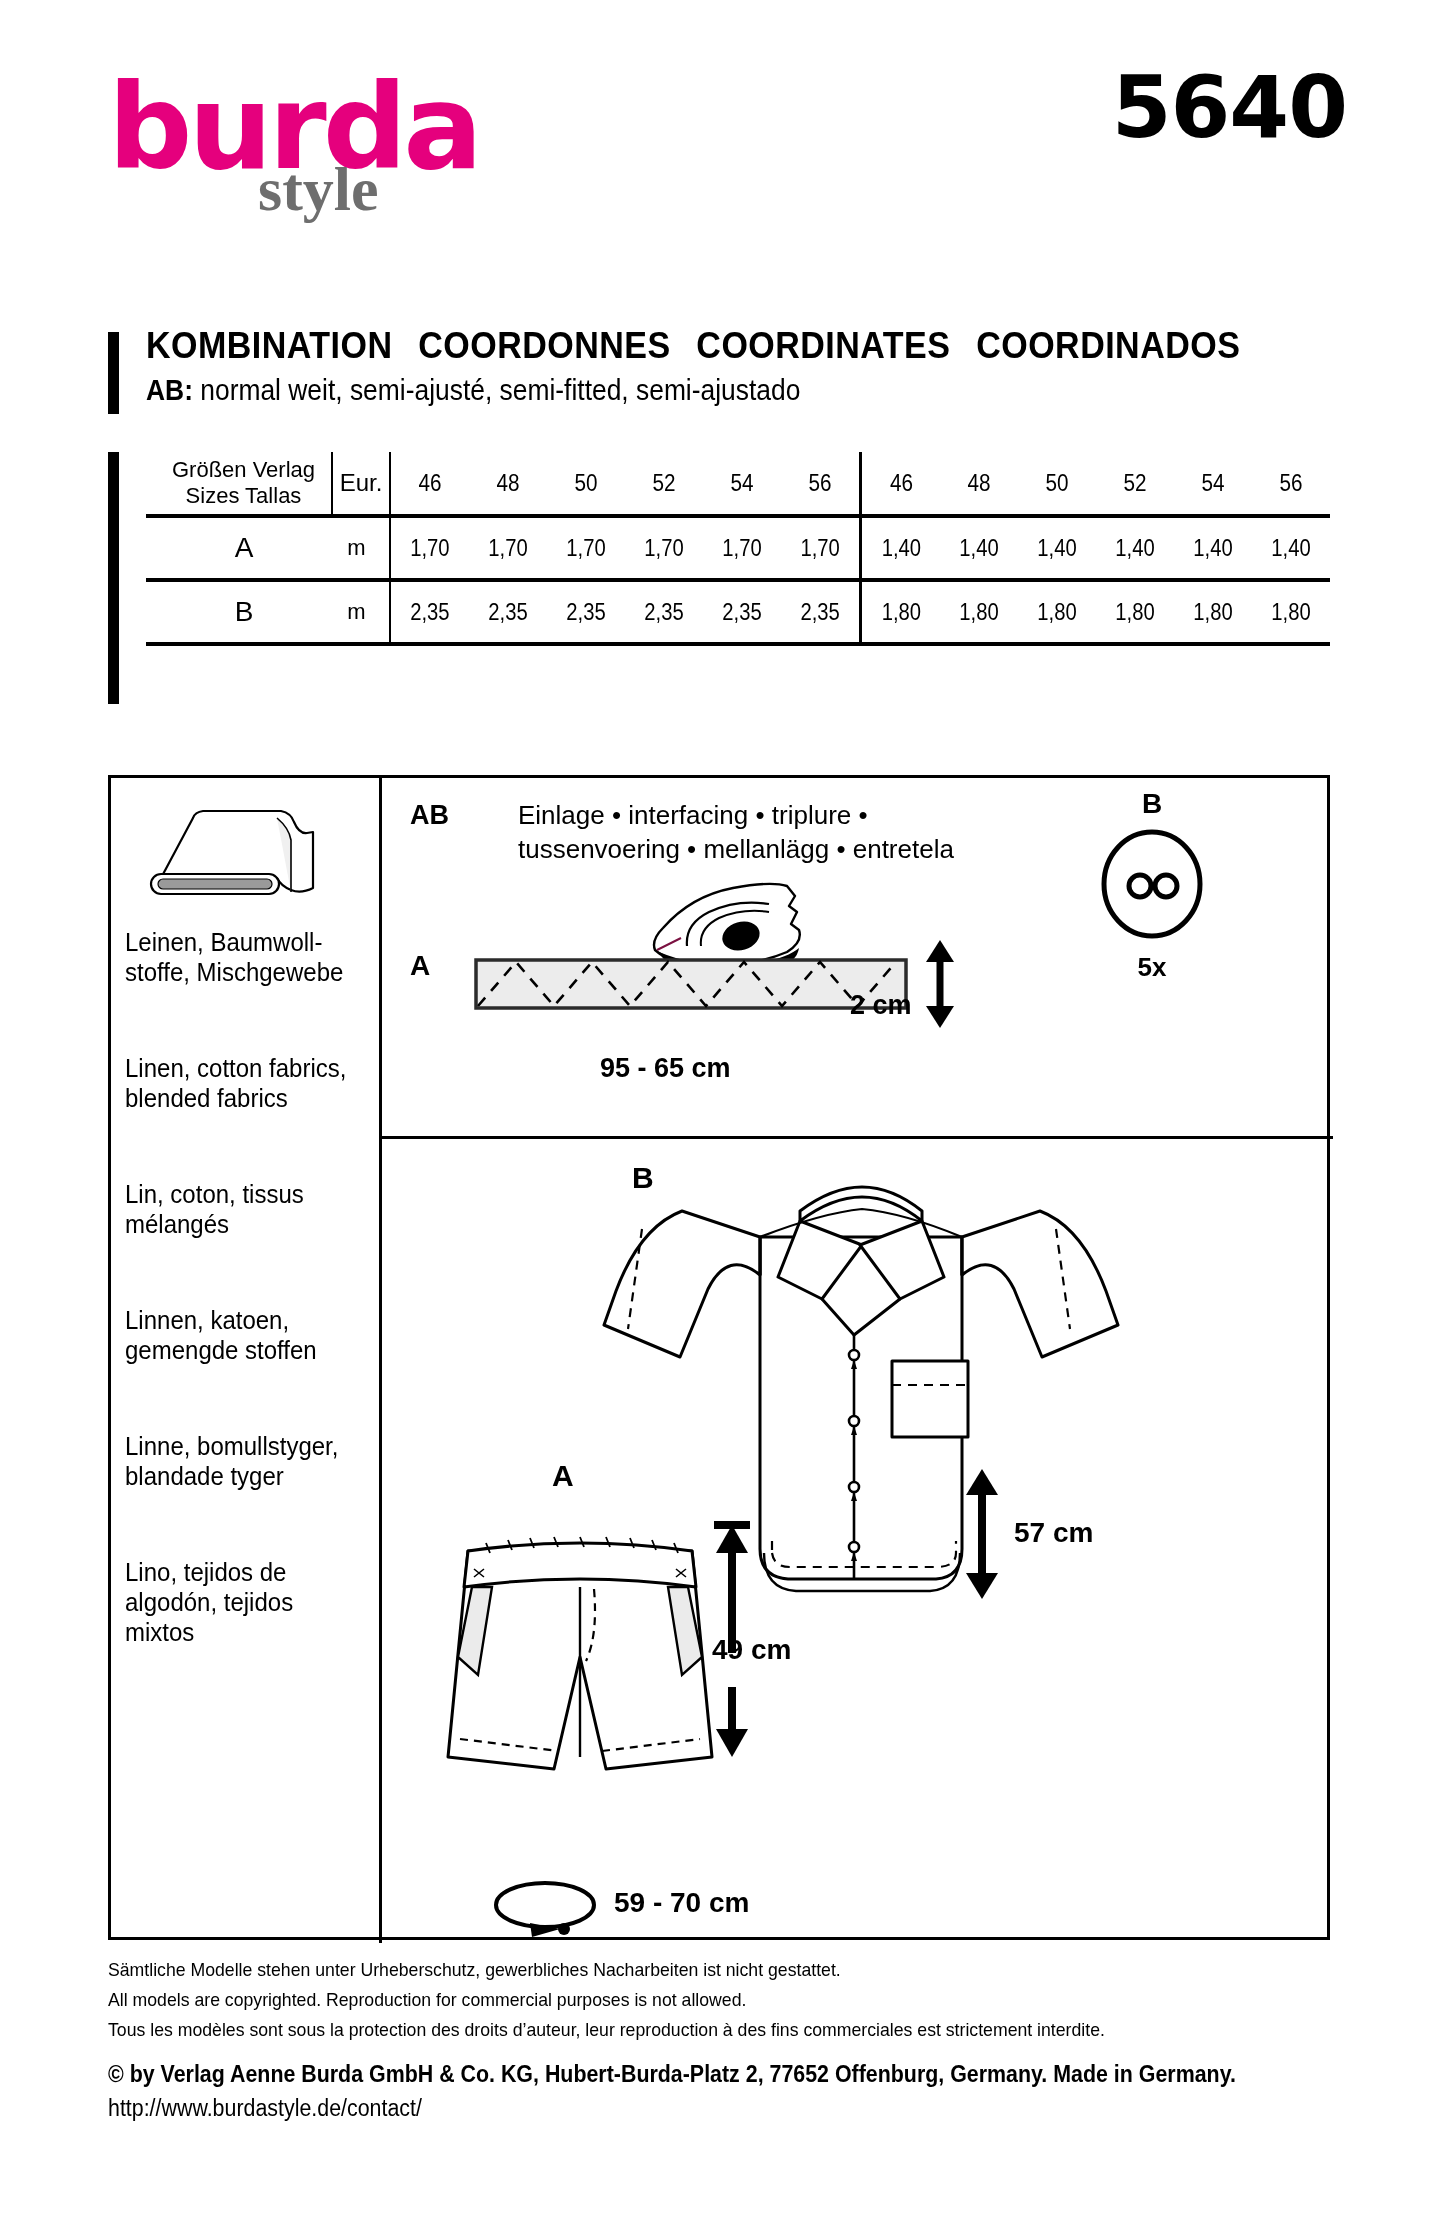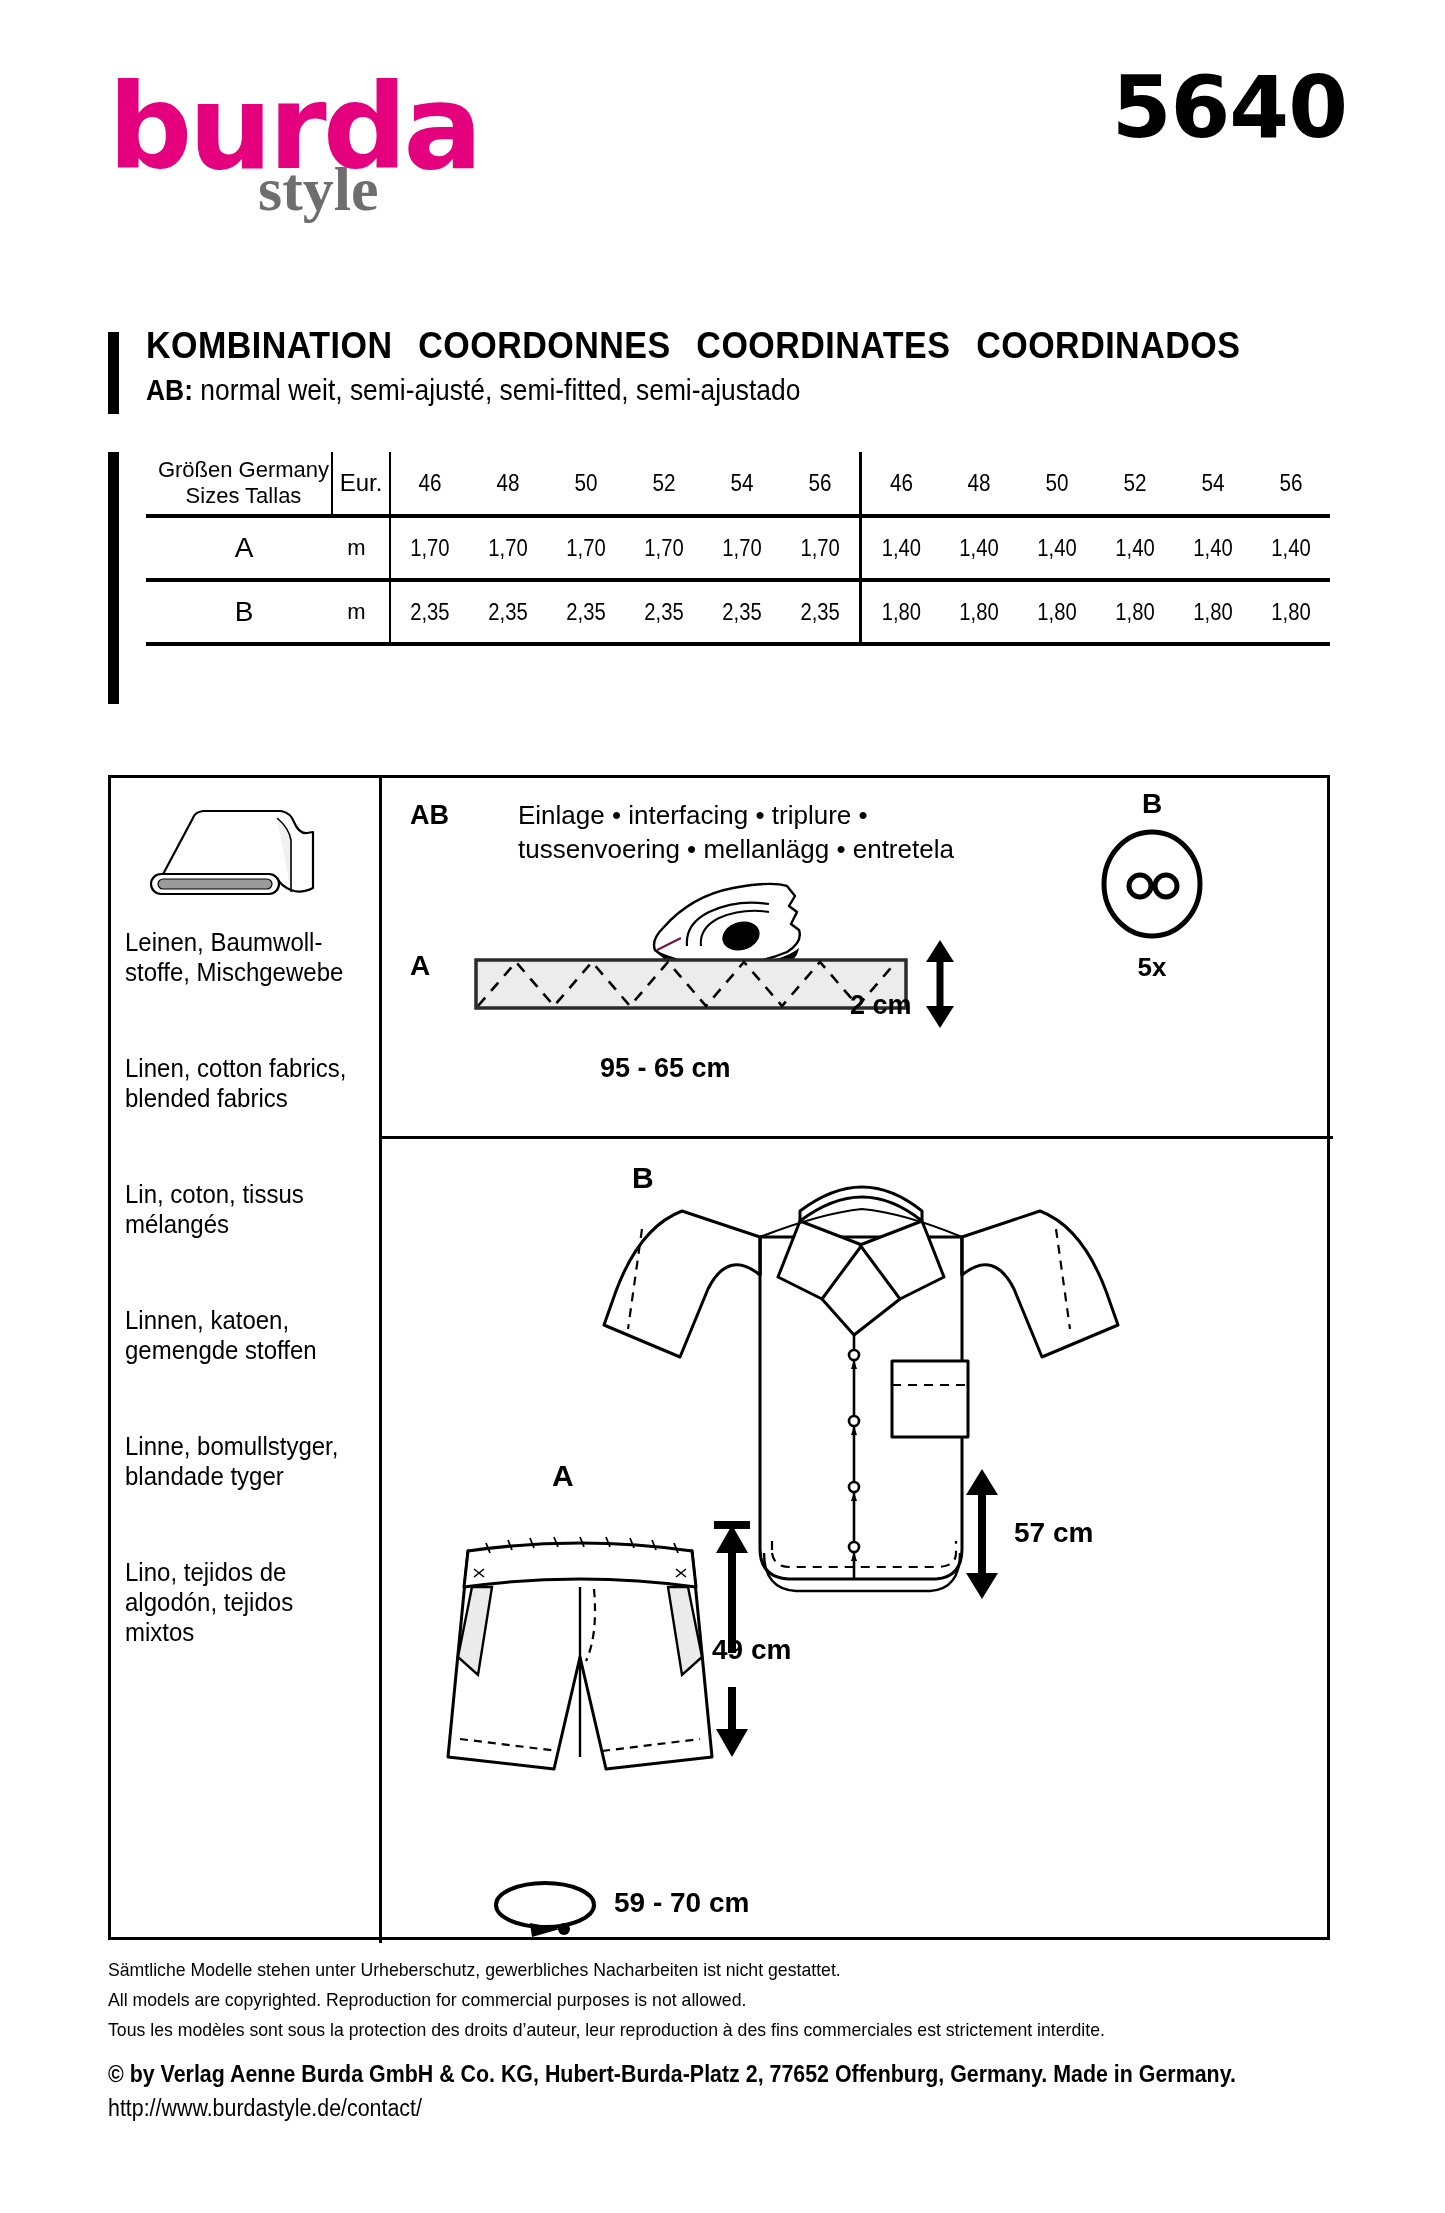--- a/index.html
+++ b/index.html
@@ -375,21 +375,21 @@
       <span>normal weit, semi-ajusté, semi-fitted, semi-ajustado</span>
     </div>
   </div>
 
   <div class="table-wrap">
     <div class="table-tick"></div>
     <table class="yardage">
       <tbody>
       <tr>
         <td class="bb-thick br-thin cell-sizeslabel">
-          <span>Größen   Germany</span><br>
+          <span>Größen   Verlag</span><br>
           <span>Sizes   Tallas</span>
         </td>
         <td class="bb-thick br-thin cell-eur">Eur.</td>
         <td class="bb-thick cell-size">46</td>
         <td class="bb-thick cell-size">48</td>
         <td class="bb-thick cell-size">50</td>
         <td class="bb-thick cell-size">52</td>
         <td class="bb-thick cell-size">54</td>
         <td class="bb-thick br-thick cell-size">56</td>
         <td class="bb-thick cell-size">46</td>

